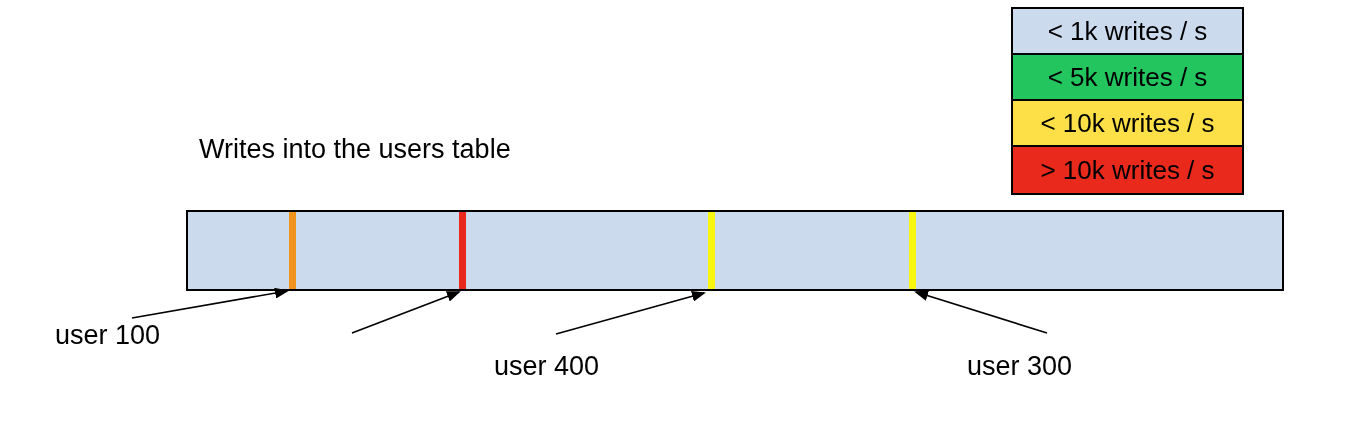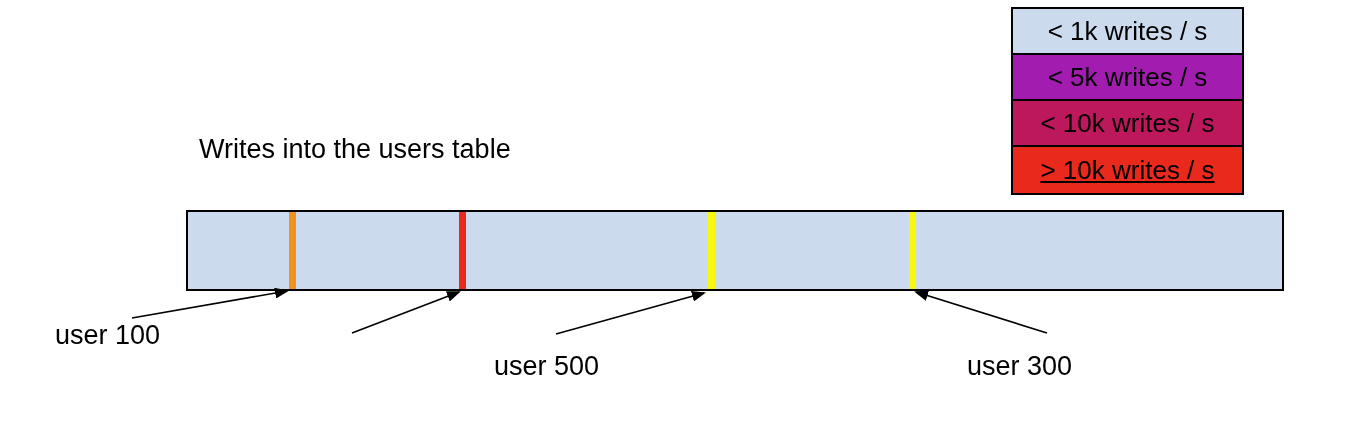--- a/index.html
+++ b/index.html
@@ -31,21 +31,21 @@
   }
   .legend-row {
     height: 46px;
     border-bottom: 2px solid #000000;
     display: flex;
     align-items: center;
     justify-content: center;
     font-size: 26px;
     white-space: nowrap;
   }
-  .legend-row:last-child { border-bottom: none; text-decoration: underline; }
+  .legend-row:last-child { border-bottom: none; }
   
   .bar {
     position: absolute;
     left: 186px;
     top: 210px;
     width: 1098px;
     height: 81px;
     border: 2px solid #000000;
   }
   .marker {
@@ -73,22 +73,22 @@
 </style>
 </head>
 <body>
 
 <div class="canvas">
 
   <div class="title">Writes into the users table</div>
 
   <div class="legend">
     <div class="legend-row" style="background-color: rgb(204, 218, 238);">&lt; 1k writes / s</div>
-    <div class="legend-row" style="background-color: #a21caf;">&lt; 5k writes / s</div>
-    <div class="legend-row" style="background-color: #be185d;">&lt; 10k writes / s</div>
+    <div class="legend-row" style="background-color: #22c55e;">&lt; 5k writes / s</div>
+    <div class="legend-row" style="background-color: #fde047;">&lt; 10k writes / s</div>
     <div class="legend-row" style="background-color: rgb(232, 41, 28);">&gt; 10k writes / s</div>
   </div>
 
   <div class="bar" style="background-color: rgb(204, 218, 238);">
     <div class="marker" style="left: 101px; background-color: rgb(240, 147, 29);"></div>
     <div class="marker" style="left: 271px; background-color: rgb(232, 41, 28);"></div>
     <div class="marker" style="left: 520px; background-color: rgb(247, 247, 17);"></div>
     <div class="marker" style="left: 721px; background-color: rgb(247, 247, 17);"></div>
   </div>
 
@@ -98,16 +98,16 @@
         <path d="M0,0 L14,5.5 L0,11 Z" fill="#000000"></path>
       </marker>
     </defs>
     <line x1="132" y1="318" x2="287" y2="291" stroke="#000000" stroke-width="1.6" marker-end="url(#arrowhead)"></line>
     <line x1="352" y1="333" x2="459" y2="292" stroke="#000000" stroke-width="1.6" marker-end="url(#arrowhead)"></line>
     <line x1="556" y1="334" x2="704" y2="293" stroke="#000000" stroke-width="1.6" marker-end="url(#arrowhead)"></line>
     <line x1="1047" y1="333" x2="916" y2="292" stroke="#000000" stroke-width="1.6" marker-end="url(#arrowhead)"></line>
   </svg>
 
   <div class="user-label" style="left:55px; top:320px">user 100</div>
-  <div class="user-label" style="left:494px; top:351px">user 500</div>
+  <div class="user-label" style="left:494px; top:351px">user 400</div>
   <div class="user-label" style="left:967px; top:351px">user 300</div>
 
 </div>
 
 </body></html>

